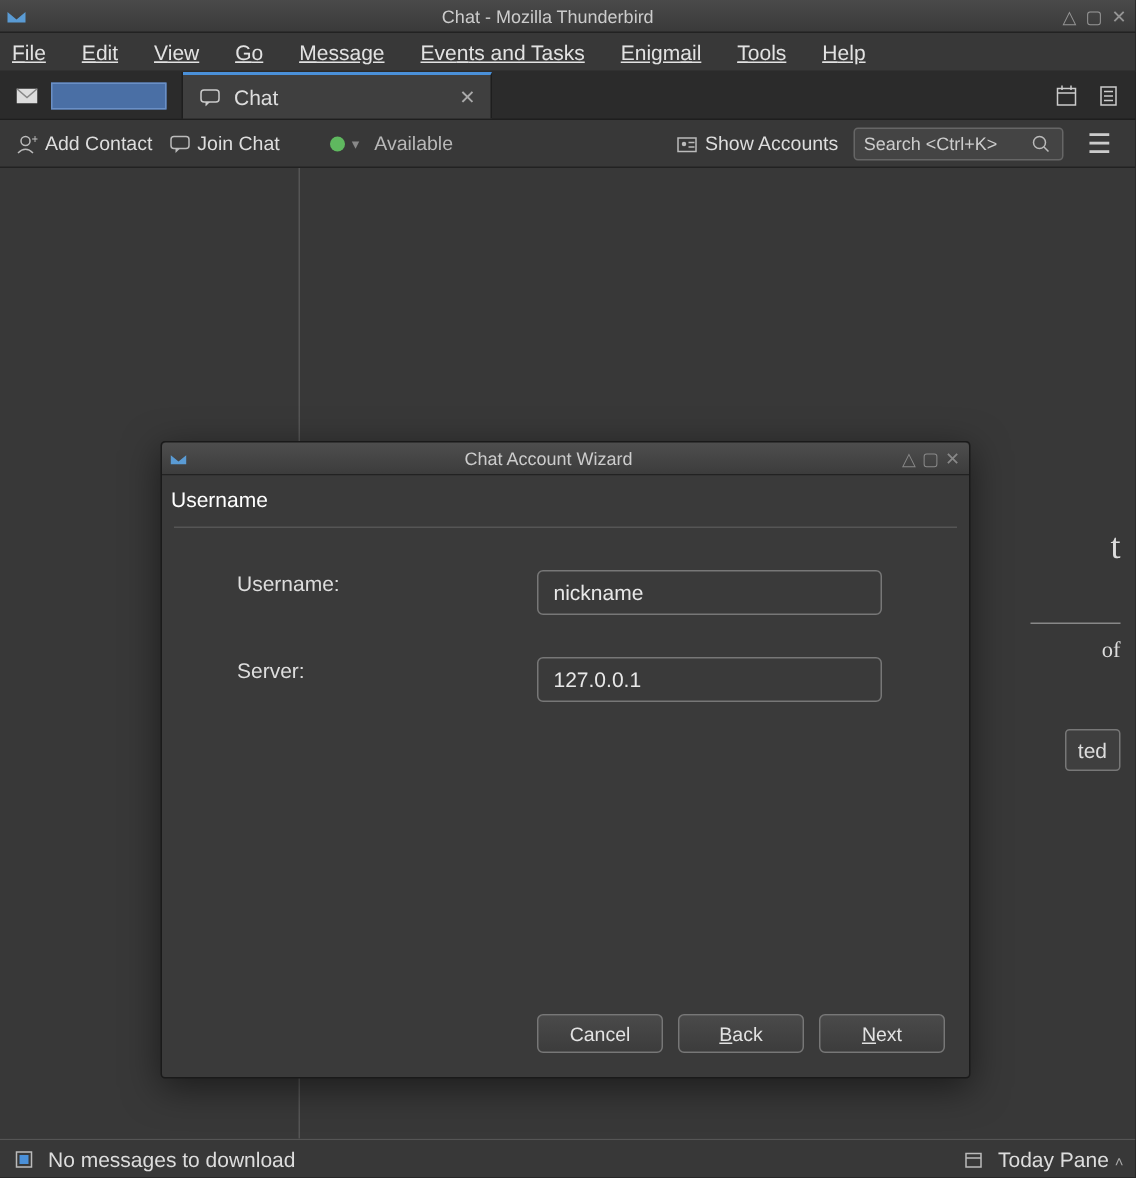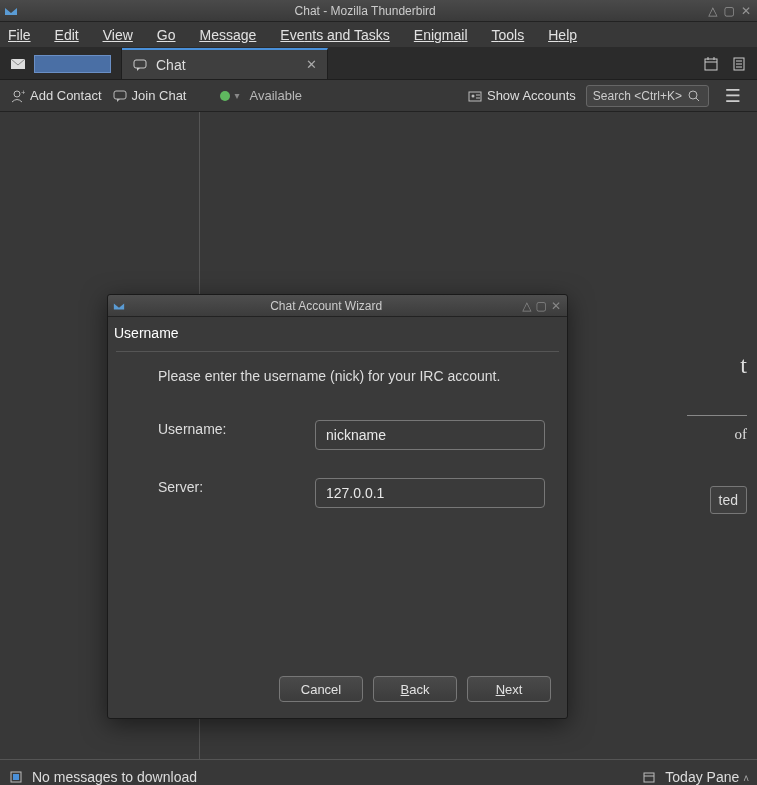--- a/index.html
+++ b/index.html
@@ -30,40 +30,40 @@
   .tab-close { color:#aaa; font-size:13px; cursor:default;}
   .tab-spacer { flex:1;}
   .tab-icons { display:flex; align-items:center; gap:12px; padding:0 10px;}
   
   
   .chat-toolbar { height:32px; background:#383838; display:flex; align-items:center; padding:0 10px; gap:10px; border-bottom:1px solid #222;}
   .ct-item { display:flex; align-items:center; gap:4px; color:#ddd; font-size:13px;}
   .status-dot { width:10px; height:10px; background:#5fb85f; border-radius:50%; display:inline-block;}
   .chev-down { font-size:10px; color:#888;}
   .ct-spacer { flex:1;}
-  .search { width:123px; height:22px; background:#444; border:1px solid #666; border-radius:3px; display:flex; align-items:center; padding:0 6px; color:#ccc; font-size:12px;}
+  .search { width:140px; height:22px; background:#444; border:1px solid #666; border-radius:3px; display:flex; align-items:center; padding:0 6px; color:#ccc; font-size:12px;}
   .search span.ph { flex:1; overflow:hidden; white-space:nowrap;}
   .hamburger { font-size:18px; color:#ccc; padding:0 6px;}
   
   
   .chat-body { flex:1; display:flex; background:#383838; position:relative;}
   .sidebar { width:200px; background:#383838; border-right:1px solid #555;}
   .main-pane { flex:1; background:#383838; position:relative; overflow:hidden;}
   .bg-peek { position:absolute; right:10px; top:240px; text-align:right; color:#ddd; pointer-events:none;}
   .bg-peek .big { font-size:24px; font-family:serif;}
   .bg-peek .line { border-top:1px solid #888; width:60px; margin:36px 0 10px auto;}
   .bg-peek .of { font-family:serif; font-size:15px;}
   .bg-peek .btn-peek { margin-top:43px; display:inline-block; border:1px solid #777; border-radius:3px; padding:5px 8px; background:#3f3f3f; font-size:14px;}
   
   
-  .statusbar { height:26px; background:#383838; border-top:1px solid #555; display:flex; align-items:flex-end; padding:0 8px; gap:8px; font-size:14px; color:#ddd;}
+  .statusbar { height:26px; background:#383838; border-top:1px solid #555; display:flex; align-items:center; padding:0 8px; gap:8px; font-size:14px; color:#ddd;}
   .statusbar .sp { flex:1;}
   
   
-  .dialog { position:absolute; left:107px; top:182px; width:461px; height:425px; background:#3a3a3a; border:1px solid #1a1a1a; box-shadow:0 6px 24px rgba(0,0,0,.5); color:#e2e2e2; display:flex; flex-direction:column; border-radius:3px;}
+  .dialog { position:absolute; left:107px; top:182px; width:540px; height:425px; background:#3a3a3a; border:1px solid #1a1a1a; box-shadow:0 6px 24px rgba(0,0,0,.5); color:#e2e2e2; display:flex; flex-direction:column; border-radius:3px;}
   .dlg-title { height:22px; background:linear-gradient(#4e4e4e,#3c3c3c); display:flex; align-items:center; font-size:12px; border-bottom:1px solid #222; border-radius:3px 3px 0 0;}
   .dlg-title .dlg-icon { width:22px; display:flex; align-items:center; justify-content:center;}
   .dlg-title .t { flex:1; text-align:center; color:#ccc;}
   .dlg-title .ctrls { display:flex; gap:4px; padding-right:6px; color:#888;}
   .dlg-head { padding:8px 6px; font-weight:normal; font-size:14px; color:#fff;}
   .dlg-sep { border-top:1px solid #555; margin:2px 8px 0;}
   .dlg-body { flex:1; padding:16px 22px 0 50px; font-size:14px; color:#ddd;}
   .dlg-instr { margin-bottom:24px;}
   .dlg-row { display:flex; align-items:center; margin-bottom:16px;}
   .dlg-row label { width:200px;}
@@ -218,21 +218,20 @@
         <span class="t">Chat Account Wizard</span>
         <span class="ctrls">
           <span>△</span>
           <span>▢</span>
           <span>✕</span>
         </span>
       </div>
       <div class="dlg-head">Username</div>
       <div class="dlg-sep"></div>
       <div class="dlg-body">
-        <div class="dlg-instr">Please enter the username (nick) for your IRC account.</div>
         <div class="dlg-row">
           <label>Username:</label>
           <span class="inp"><input class="field" value="nickname" style=""></span>
         </div>
         <div class="dlg-row">
           <label>Server:</label>
           <span class="inp"><input class="field" value="127.0.0.1" style=""></span>
         </div>
       </div>
       <div class="dlg-foot">

